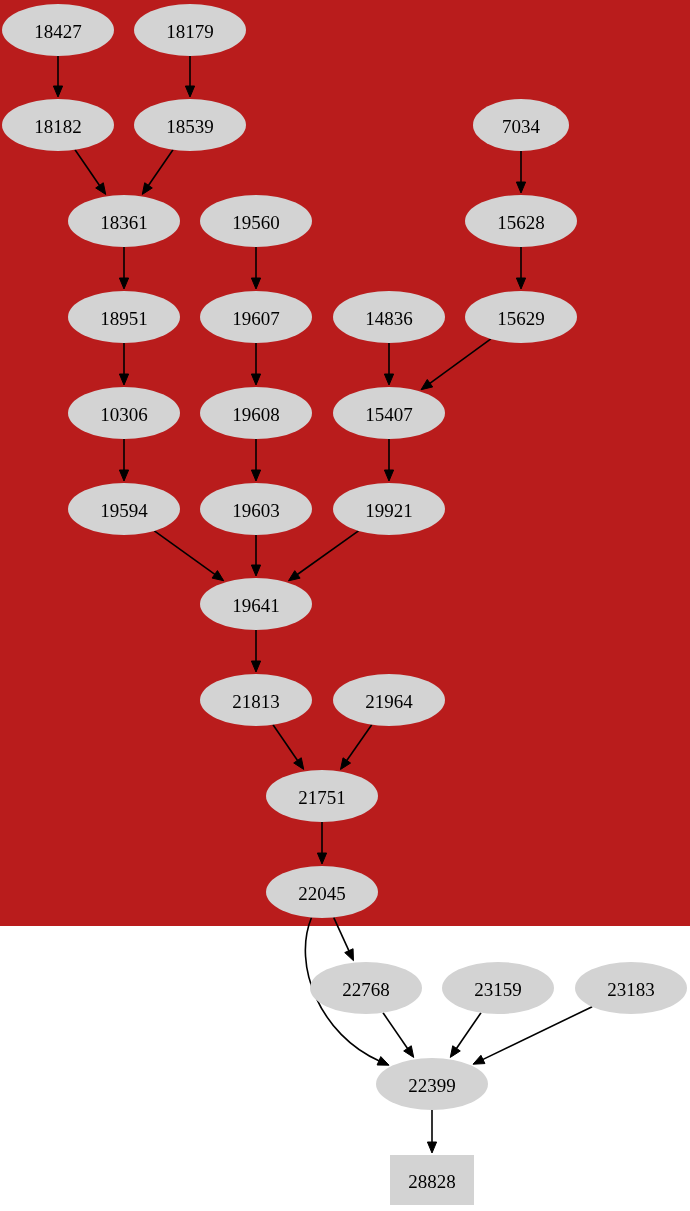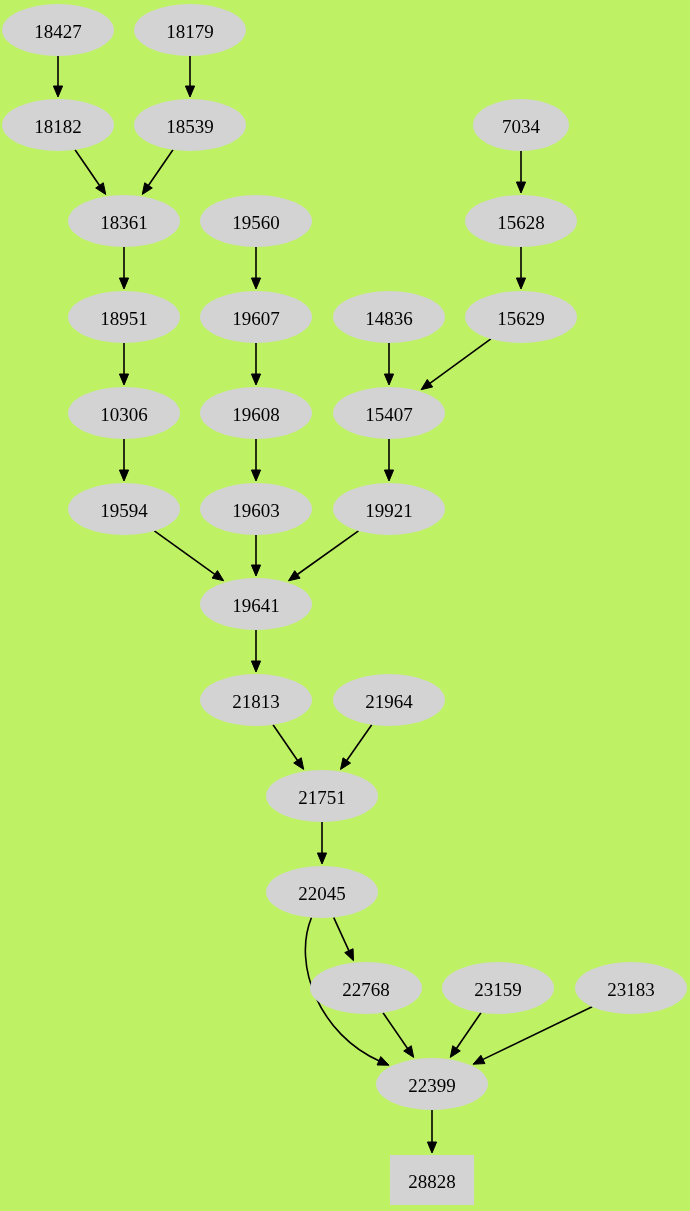--- a/index.html
+++ b/index.html
@@ -9,22 +9,22 @@
   }
   body {
     width: 690px;
     height: 1211px;
     overflow: hidden;
     font-family: "Liberation Serif", serif;
   }
   #graph-root {
     position: relative;
     width: 690px;
-    height: 1211px;
-    background: #bef264;
+    height: 926px;
+    background: #b91c1c;
   }
   svg#graph-canvas {
     display: block;
     width: 690px;
     height: 1211px;
   }
   .node-shape {
     fill: #d3d3d3;
     stroke: none;
   }

